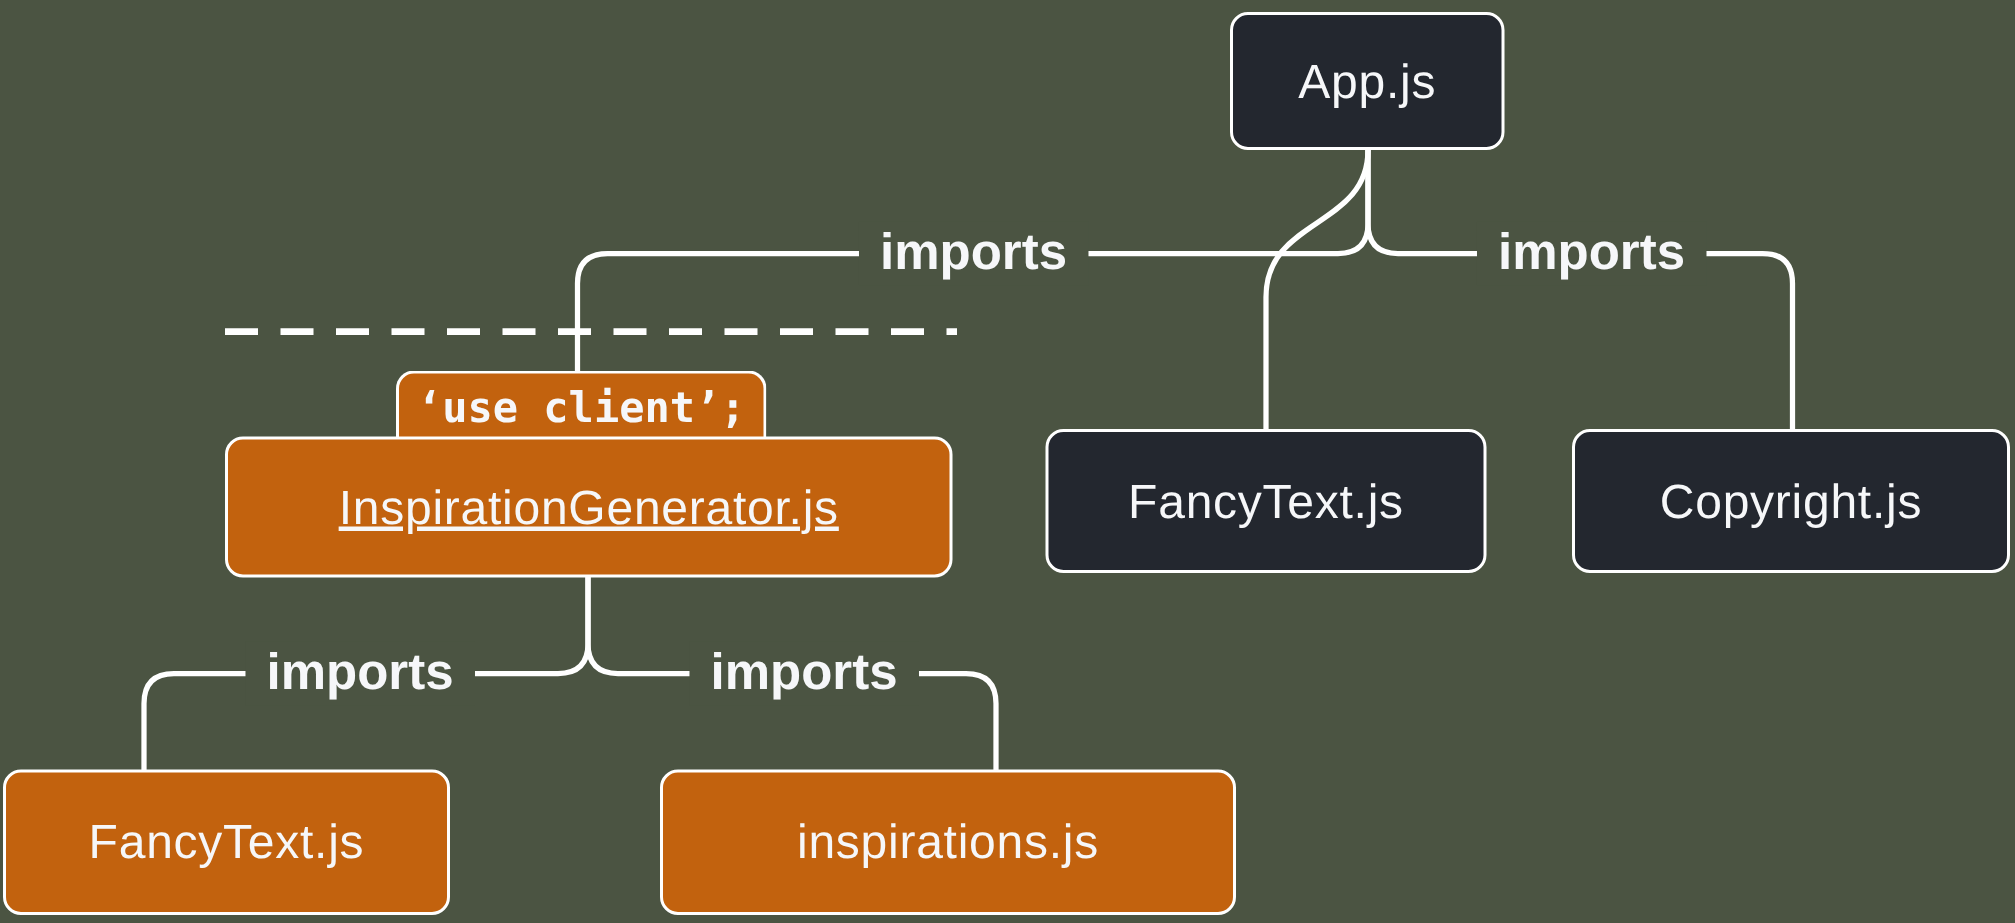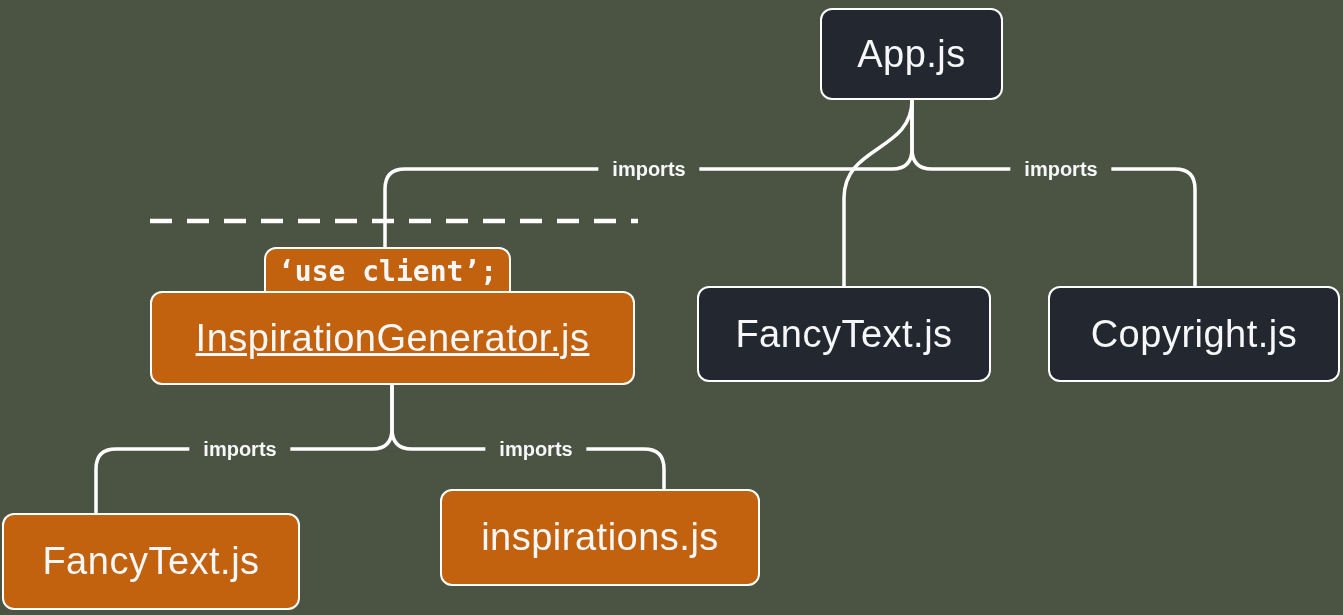--- a/index.html
+++ b/index.html
@@ -7,39 +7,39 @@
     position:relative;width:1343px;height:615px;overflow:hidden;
     background:var(--background,#4b5442);
     font-family:"Liberation Sans",sans-serif;
   }
   .edges{position:absolute;left:0;top:0;width:1343px;height:615px;}
   .edge{fill:none;stroke:var(--line,#fff);stroke-width:3.5;stroke-linecap:round;}
   .boundary{fill:none;stroke:var(--line,#fff);stroke-width:4.5;stroke-linecap:butt;stroke-dasharray:22 15;}
   .node{
     position:absolute;display:flex;align-items:center;justify-content:center;
     border:2.5px solid var(--line,#f6f7f9);border-radius:12px;
-    color:var(--text,#f6f7f9);font-size:38px;letter-spacing:0.5px;
+    color:var(--text,#f6f7f9);font-size:32px;letter-spacing:0.5px;
     box-sizing:border-box;z-index:3;
   }
   .node.dark{background:var(--dark-box,#23272f);}
   .node.orange{background:var(--orange-box,#c2620e);}
   .badge{
     position:absolute;display:flex;align-items:center;justify-content:center;
     background:var(--orange-box,#c2620e);
     border:2.5px solid var(--line,#f6f7f9);border-bottom:none;
     border-radius:12px 12px 0 0;
     color:var(--text,#f6f7f9);
     font-family:"DejaVu Sans Mono",monospace;font-weight:bold;font-size:28px;
     box-sizing:border-box;z-index:2;
   }
   .edge-label{
     position:absolute;transform:translate(-50%,-50%);
     background:var(--background,#4b5442);
     color:var(--text,#f6f7f9);
-    font-weight:bold;font-size:20px;padding:2px 14px;
+    font-weight:bold;font-size:34px;padding:2px 14px;
     z-index:4;white-space:nowrap;
   }
 </style>
 </head>
 <body>
 
 <div class="canvas">
 
   <svg class="edges" width="1343" height="615" viewBox="0 0 1343 615" aria-hidden="true">
 
@@ -78,17 +78,17 @@
   </div>
 
   <div class="node dark" style="left:1048px;top:286px;width:292px;height:96px;">
     <span>Copyright.js</span>
   </div>
 
   <div class="node orange" style="left:2px;top:513px;width:298px;height:97px;">
     <span>FancyText.js</span>
   </div>
 
-  <div class="node orange" style="left:440px;top:489px;width:320px;height:97px;">
+  <div class="node orange" style="left:440px;top:513px;width:384px;height:97px;">
     <span>inspirations.js</span>
   </div>
 
 </div>
 
 </body></html>

